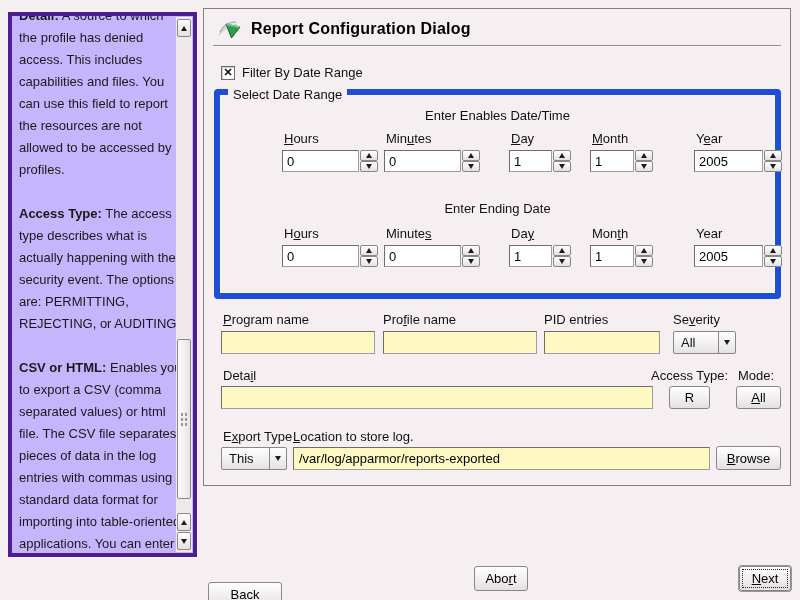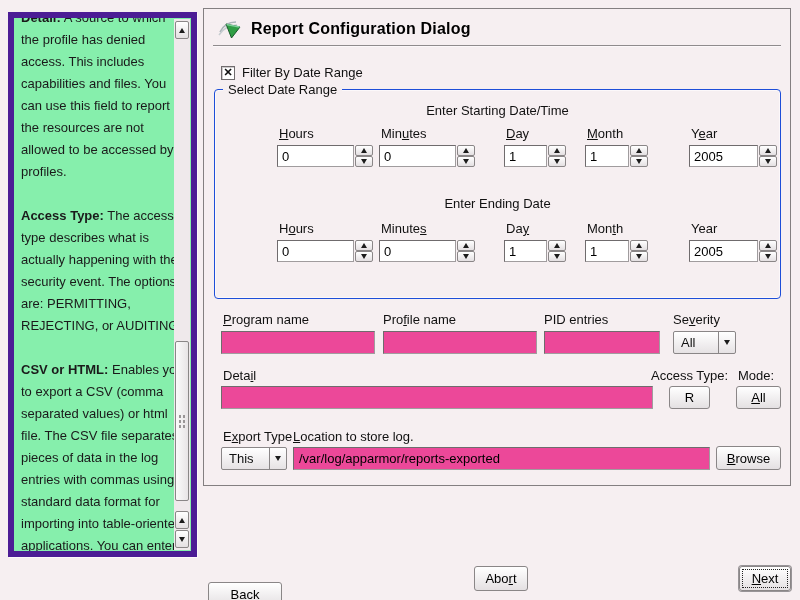--- a/index.html
+++ b/index.html
@@ -7,22 +7,22 @@
   body {
     position: relative;
     background: #f6eff1;
     font-family: "Liberation Sans", sans-serif;
     font-size: 13px;
     color: #111;
   }
   
   .help-box {
     position: absolute; left: 8px; top: 12px; width: 189px; height: 545px;
-    background: #86efac;
-    border: 6px solid #4c1d95;
+    background: #c4b5fd;
+    border: 4px solid #4c1d95;
     box-shadow: 1px 1px 0 #fdf9fb;
     overflow: hidden;
   }
   .help-text {
     position: absolute; left: 7px; top: 0; width: 166px;
     margin-top: -11px;
     font-size: 13px; line-height: 22px; color: #1a1a1a;
   }
   .help-text p { margin: 0 0 22px 0; }
   .vscroll {
@@ -78,21 +78,21 @@
     box-shadow: inset 1px 1px 0 #cfcbcd;
     display: flex; align-items: center; justify-content: center;
     font-size: 11px; font-weight: bold; line-height: 1; color: #111;
     cursor: pointer;
   }
   .cblabel { margin-left: 7px; }
 
   
   .dategroup {
     position: absolute; left: 10px; top: 80px; width: 567px; height: 210px;
-    border: 1px solid #1d4ed8; border-radius: 4px;
+    border: 6px solid #1d4ed8; border-radius: 4px;
     box-shadow: inset 0 0 0 1px #fcf8fa;
   }
   .dategroup-title {
     position: absolute; left: 8px; top: -8px;
     background: #f6eff1; padding: 0 5px;
   }
   .gheading { position: absolute; left: 0; width: 100%; text-align: center; }
   .gh-start { top: 13px; }
   .gh-end { top: 106px; }
 
@@ -114,21 +114,21 @@
     border: 1px solid #8a8687; border-radius: 2px;
     display: flex; align-items: center; justify-content: center;
     cursor: pointer;
   }
   .spinbtn + .spinbtn { margin-top: 0; }
 
   
   .tfield {
     position: absolute; height: 23px;
     border: 1px solid; border-color: #6f6b6d #a09c9e #a09c9e #6f6b6d;
-    background: #ec4899; padding: 0 5px;
+    background: #fef9c3; padding: 0 5px;
     font-family: "Liberation Sans", sans-serif; font-size: 13px; color: #000;
   }
   .flabel { position: absolute; white-space: nowrap; }
 
   
   .combo {
     position: absolute; height: 23px;
     background: linear-gradient(#ffffff, #e6e2e4);
     border: 1px solid #8a8687; border-radius: 2px;
     display: flex; align-items: stretch; cursor: pointer;
@@ -191,21 +191,21 @@
   <div class="hdr-sep"></div>
 
   <div class="cbrow">
     <span class="cbox">✕</span>
     <span class="cblabel">Filter By Date Ran<u>g</u>e</span>
   </div>
 
   <div class="dategroup">
     <span class="dategroup-title">Select Date Range</span>
 
-    <div class="gheading gh-start">Enter Starting Date/Time</div>
+    <div class="gheading gh-start">Enter Enables Date/Time</div>
     <div class="gheading gh-end">Enter Ending Date</div>
 
     <div class="spincol row-start" style="left:62px;width:96px;">
       <label class="spinlabel"><u>H</u>ours</label>
       <span class="spinfield">
         <input class="spin-input" value="0" style="">
         <span class="spinbtns">
           <button class="spinbtn">
               <i class="tri-up small"></i>
             </button>

